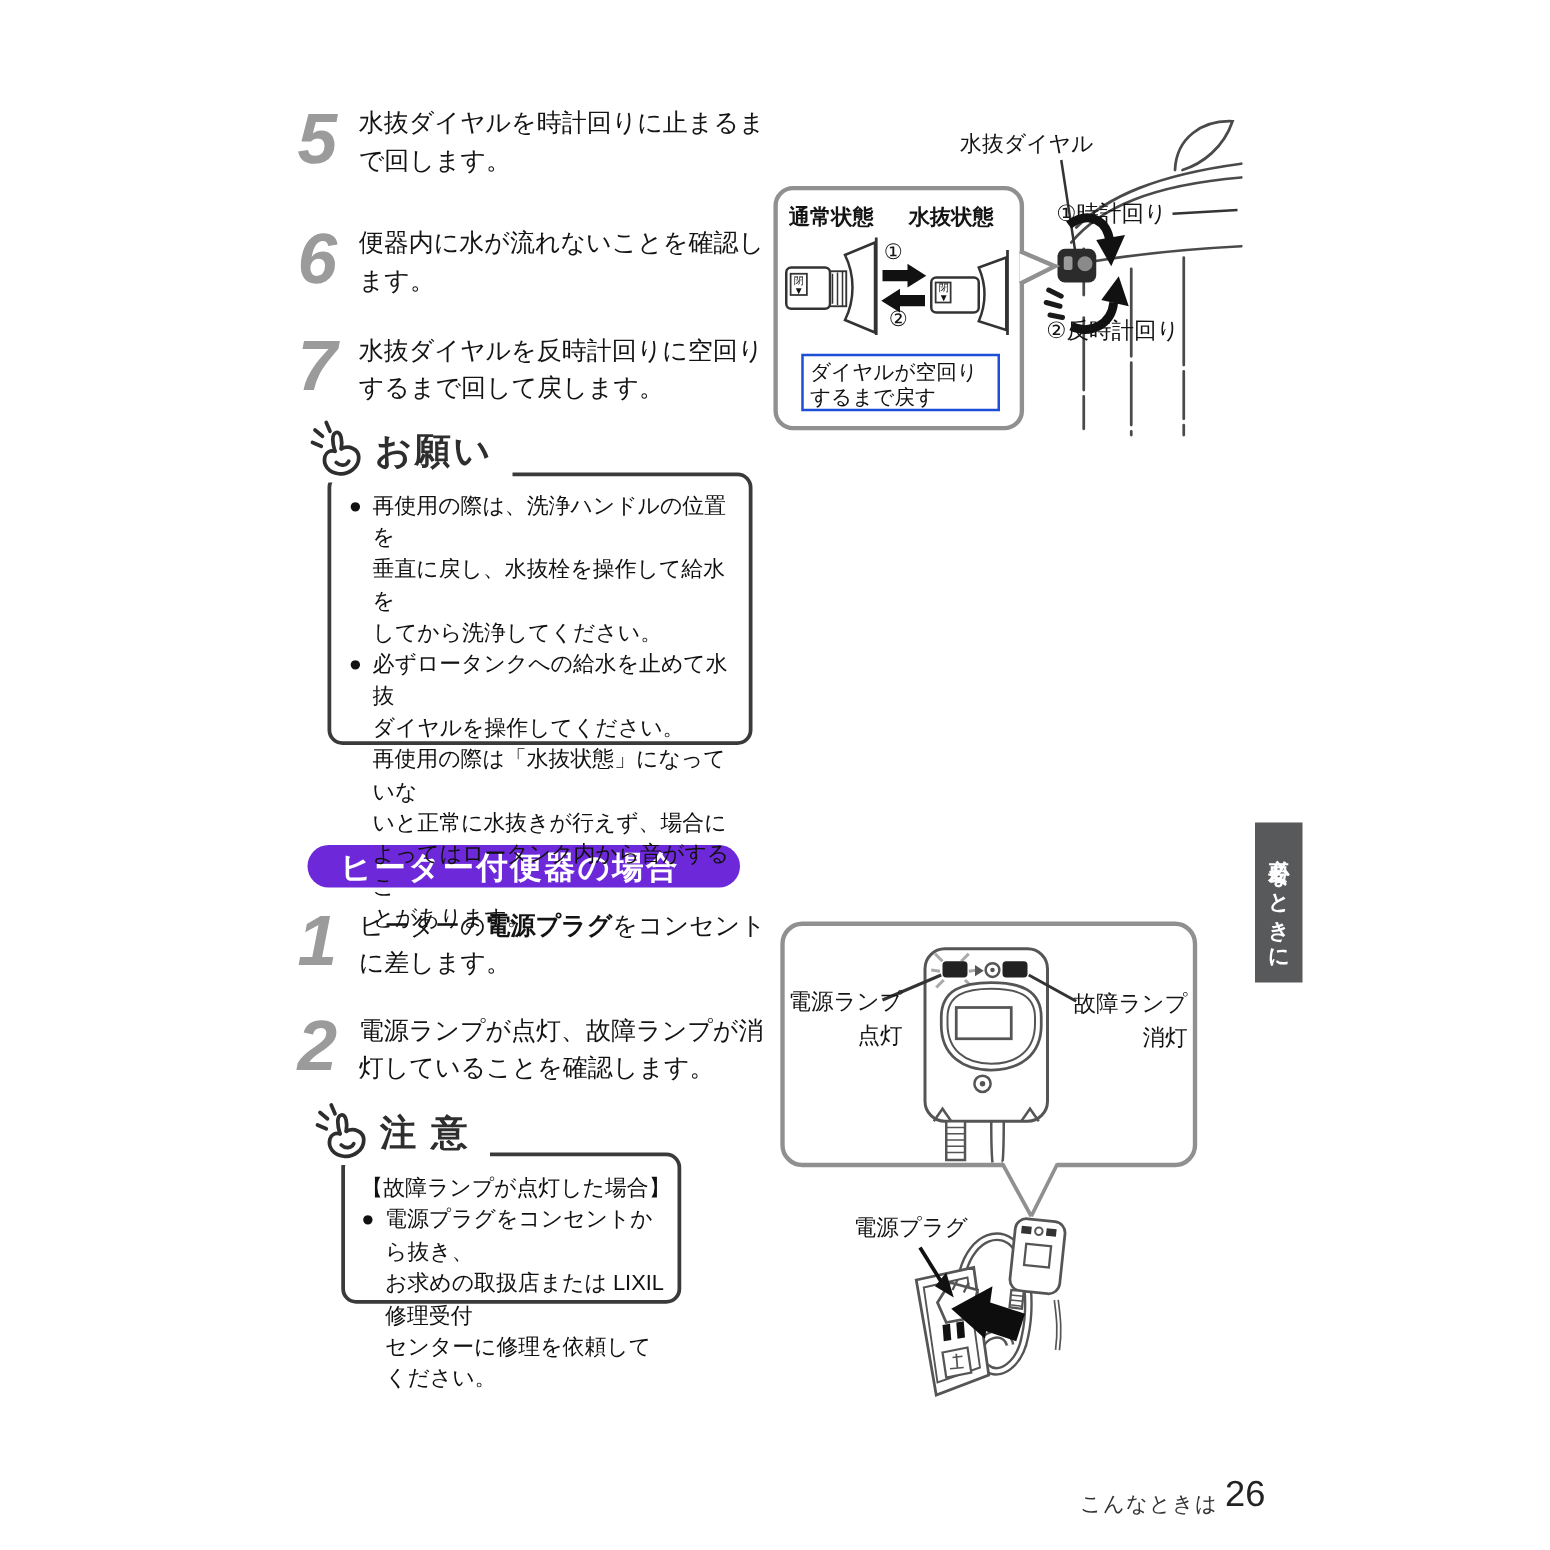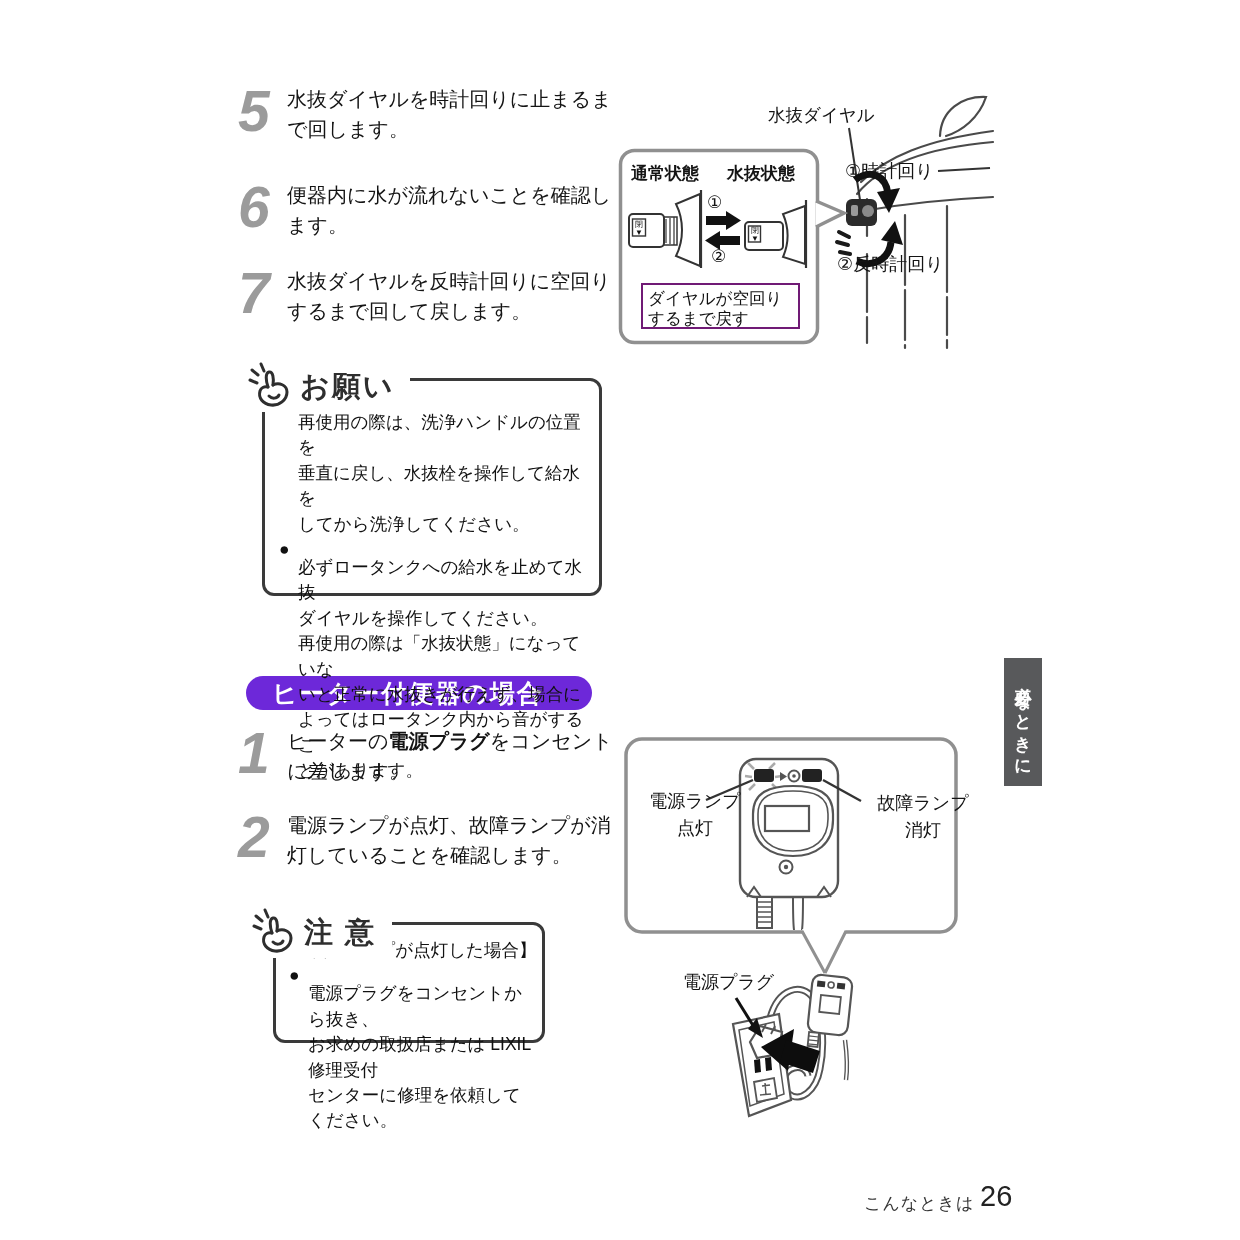--- a/index.html
+++ b/index.html
@@ -8,38 +8,38 @@
 
   
   .step{position:absolute;left:238px;display:flex;z-index:2;}
   .step-num{font-style:italic;font-weight:bold;font-size:57px;line-height:0.95;
             color:#9b9b9b;width:49px;letter-spacing:-3px;flex:none;}
   .step-text{font-size:20px;line-height:30px;color:#141414;white-space:pre-line;width:330px;}
   .step-text b{font-weight:bold;}
 
   
   .note-title{position:absolute;display:flex;align-items:center;background:#fff;
-              padding-right:16px;z-index:2;height:50px;margin-top:26px;}
+              padding-right:16px;z-index:2;height:50px;}
   .note-title .t{font-size:29px;font-weight:bold;color:#2e2e2e;letter-spacing:2px;margin-left:4px;}
   .note-box{position:absolute;border:3px solid #3a3a3a;border-radius:12px;background:#fff;z-index:1;
             font-size:17.5px;line-height:25.4px;color:#111;}
   .bullet{display:flex;}
   .bullet .marker{width:19px;flex:none;}
-  .bullet .btext{white-space:pre-line;margin-top:18px;}
+  .bullet .btext{white-space:pre-line;}
 
   
   .pill{position:absolute;left:246px;top:676px;width:346px;height:34px;background:#6d28d9;
         border-radius:17px;color:#fff;font-weight:bold;font-size:25px;letter-spacing:2px;
         display:flex;align-items:center;padding-left:26px;box-sizing:border-box;}
 
   
   .dlabel{position:absolute;font-size:18px;color:#141414;z-index:3;white-space:pre-line;}
   .dlabel.bold{font-weight:bold;font-size:17px;}
-  .dlabel.center{text-align:center;padding-left:20px;}
-  .mini-note{position:absolute;left:641px;top:283px;width:145px;height:36px;border:2px solid #701a75;
+  .dlabel.center{text-align:right;}
+  .mini-note{position:absolute;left:641px;top:283px;width:145px;height:36px;border:2px solid #1d4ed8;
              background:#fff;font-size:16.5px;line-height:20px;padding:3px 5px;white-space:pre-line;z-index:3;}
   .dial-face{position:absolute;font-size:8px;line-height:8px;width:12px;color:#111;z-index:3;
              text-align:center;word-break:break-all;}
 
   
   .side-tab{position:absolute;left:1004px;top:658px;width:38px;height:128px;background:#58595b;
             color:#fff;writing-mode:vertical-rl;font-size:17px;letter-spacing:3px;font-weight:bold;
             display:flex;align-items:center;justify-content:center;}
 
   

